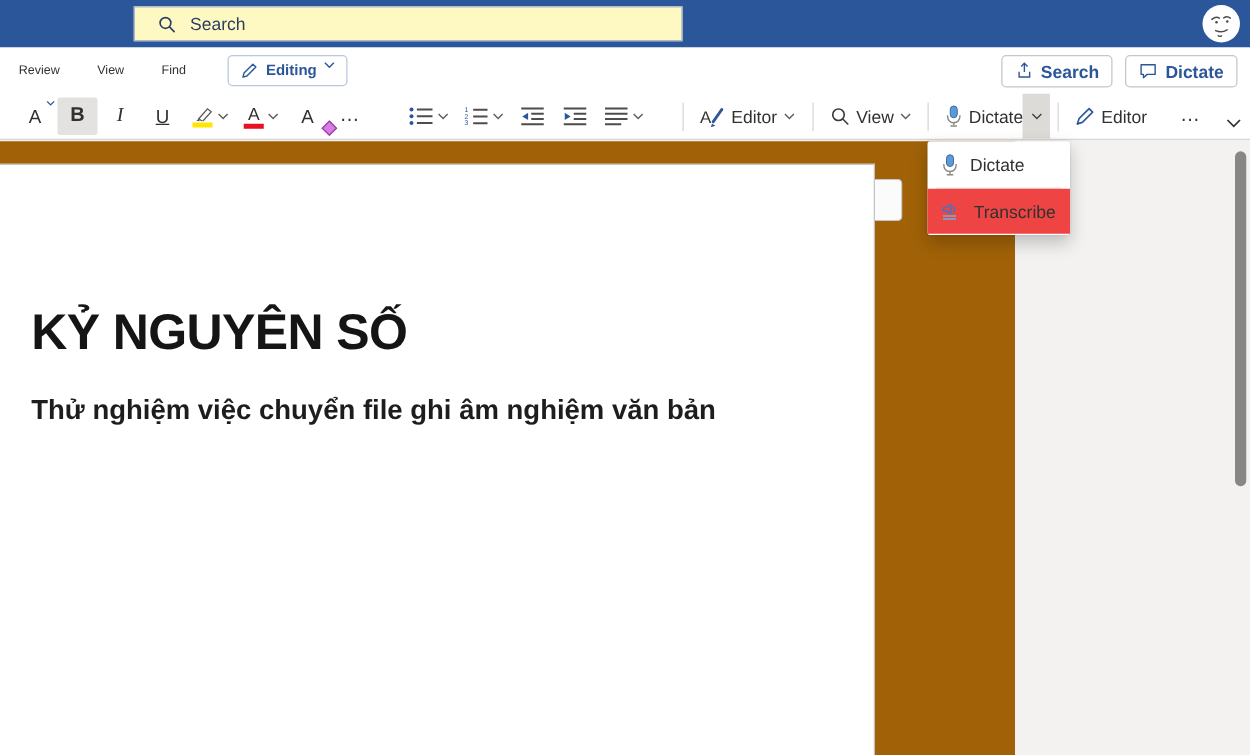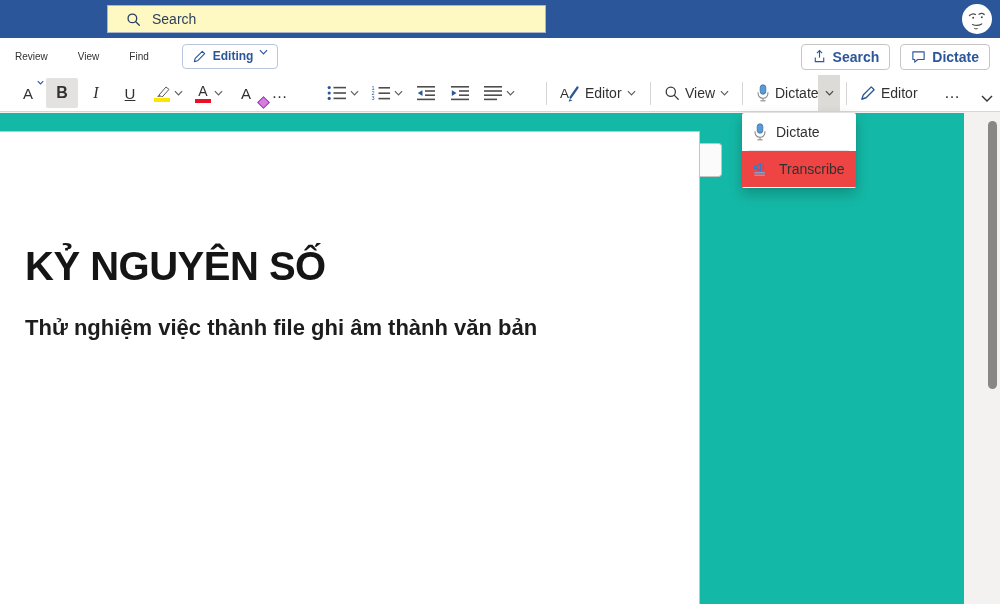--- a/index.html
+++ b/index.html
@@ -46,21 +46,21 @@
     background:#d57de0;border:1px solid #9b3bb0;}
   .lists{margin-left:24px;display:flex;align-items:center;gap:2px;}
   .tdivider{position:absolute;top:7px;width:1px;height:23px;background:#d8d6d4;}
   .abs-btn{position:absolute;top:3px;height:30px;display:flex;align-items:center;gap:5px;
     padding:0 6px;font-size:14px;color:#323130;border-radius:2px;}
   .dictate-split{position:absolute;left:818px;top:0px;width:22px;height:36px;background:#dddbd8;
     display:flex;align-items:center;justify-content:center;}
   .collapse-chev{position:absolute;right:7px;top:20px;width:12px;height:8px;color:#323130;}
 
   
-  .canvas{position:absolute;left:0;top:113px;width:964px;height:491px;background:#14b8a6;}
+  .canvas{position:absolute;left:0;top:113px;width:812px;height:491px;background:#a16207;}
   .page{position:absolute;left:0;top:18px;width:700px;height:473px;background:#fff;
     border-top:1px solid #c6c4c2;border-right:1px solid #c6c4c2;box-sizing:border-box;}
   .comment-tab{position:absolute;left:700px;top:30px;width:21px;height:32px;background:#fcfbfb;
     border:1px solid #c6c4c2;border-left:none;border-radius:0 4px 4px 0;}
   .doc-heading{position:absolute;left:25px;top:112px;font-size:40px;font-weight:700;color:#151515;
     letter-spacing:-0.5px;}
   .doc-subtitle{position:absolute;left:25px;top:183px;font-size:22px;font-weight:600;color:#1d1d1d;}
 
   
   .dropdown{position:absolute;left:742px;top:113px;width:114px;background:#fff;z-index:50;
@@ -339,21 +339,21 @@
     <span class="collapse-chev icon">
       <svg viewBox="0 0 12 8">
           <path d="M1 1l5 5 5-5" fill="none" stroke="#323130" stroke-width="1.4"></path>
         </svg>
     </span>
   </div>
 
   <div class="canvas">
     <div class="page">
       <div class="doc-heading">KỶ NGUYÊN SỐ</div>
-      <div class="doc-subtitle">Thử nghiệm việc thành file ghi âm thành văn bản</div>
+      <div class="doc-subtitle">Thử nghiệm việc chuyển file ghi âm nghiệm văn bản</div>
     </div>
     <div class="comment-tab"></div>
   </div>
 
   <div class="dropdown">
     <div class="menu-item">
       <span class="icon">
         <svg viewBox="0 0 14 18" width="14" height="18">
           <rect x="4.2" y="0.8" width="5.6" height="9.4" rx="2.8" fill="#5b9bd5" stroke="#3a6ea5" stroke-width="0.8"></rect>
           <path d="M2 8.2c0 4.4 2.1 6 5 6s5-1.6 5-6" fill="none" stroke="#8a8886" stroke-width="1.1"></path>

